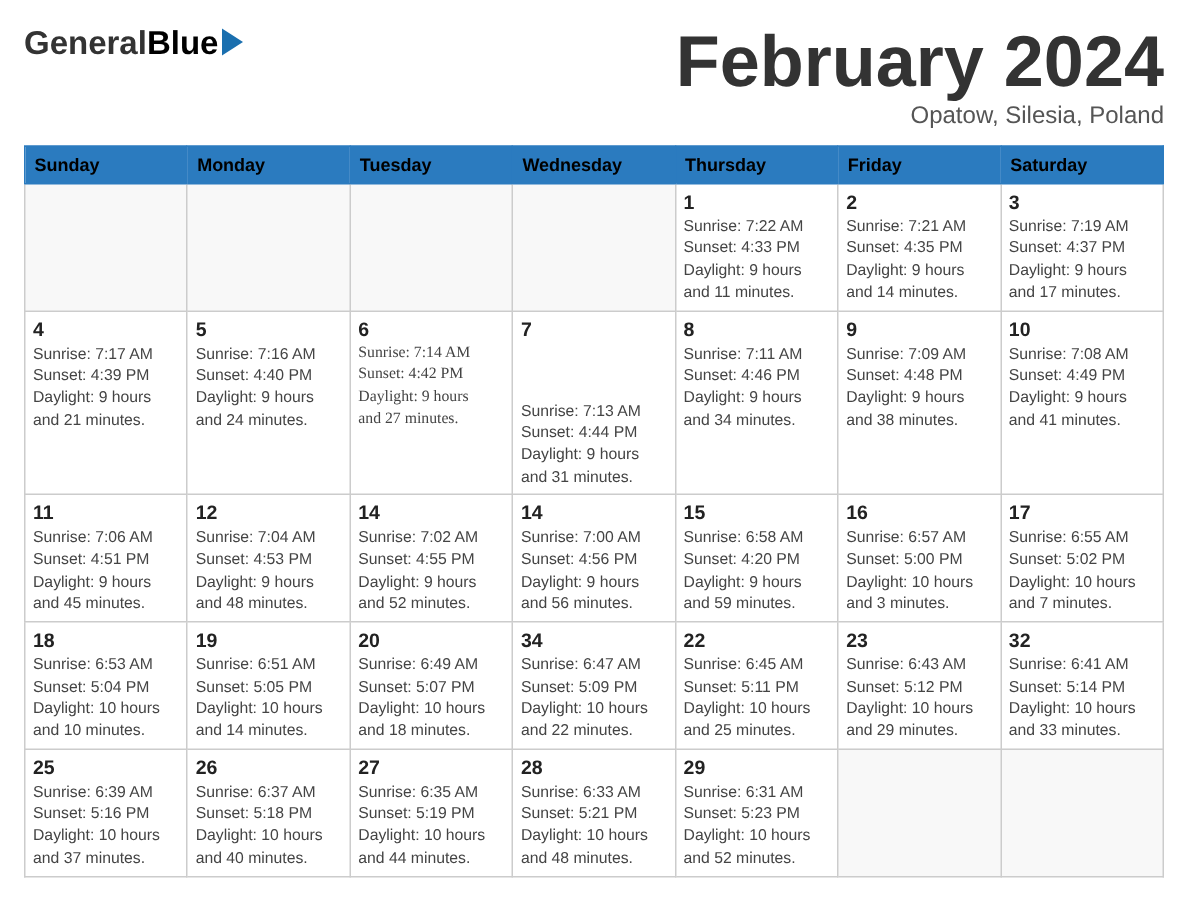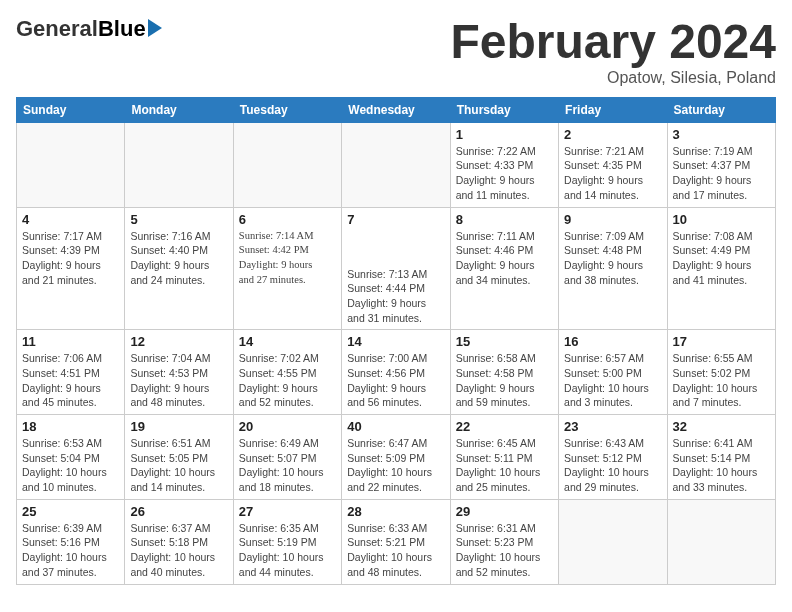--- a/index.html
+++ b/index.html
@@ -34,21 +34,21 @@
       font-size: 16px;
       color: #555;
     }
     .calendar {
       width: 100%;
       border-collapse: collapse;
       font-size: 11px;
     }
     .calendar th {
       background-color: #2b7bbf;
-      color: #ffffff;
+      color: #000000;
       text-align: left;
       padding: 5px 6px;
       font-size: 12px;
       font-weight: bold;
       border: 1px solid #2b7bbf;
     }
     .calendar td {
       border: 1px solid #ccc;
       vertical-align: top;
       padding: 4px 5px;
@@ -221,21 +221,21 @@
         <td>
           <div class="day-num">14</div>
           <div class="day-info" style="white-space: pre-line;">Sunrise: 7:00 AM
 Sunset: 4:56 PM
 Daylight: 9 hours
 and 56 minutes.</div>
         </td>
         <td>
           <div class="day-num">15</div>
           <div class="day-info" style="white-space: pre-line;">Sunrise: 6:58 AM
-Sunset: 4:58 PM
+Sunset: 4:20 PM
 Daylight: 9 hours
 and 59 minutes.</div>
         </td>
         <td>
           <div class="day-num">16</div>
           <div class="day-info" style="white-space: pre-line;">Sunrise: 6:57 AM
 Sunset: 5:00 PM
 Daylight: 10 hours
 and 3 minutes.</div>
         </td>
@@ -263,21 +263,21 @@
 and 14 minutes.</div>
         </td>
         <td>
           <div class="day-num">20</div>
           <div class="day-info" style="white-space: pre-line;">Sunrise: 6:49 AM
 Sunset: 5:07 PM
 Daylight: 10 hours
 and 18 minutes.</div>
         </td>
         <td>
-          <div class="day-num">40</div>
+          <div class="day-num">34</div>
           <div class="day-info" style="white-space: pre-line;">Sunrise: 6:47 AM
 Sunset: 5:09 PM
 Daylight: 10 hours
 and 22 minutes.</div>
         </td>
         <td>
           <div class="day-num">22</div>
           <div class="day-info" style="white-space: pre-line;">Sunrise: 6:45 AM
 Sunset: 5:11 PM
 Daylight: 10 hours

